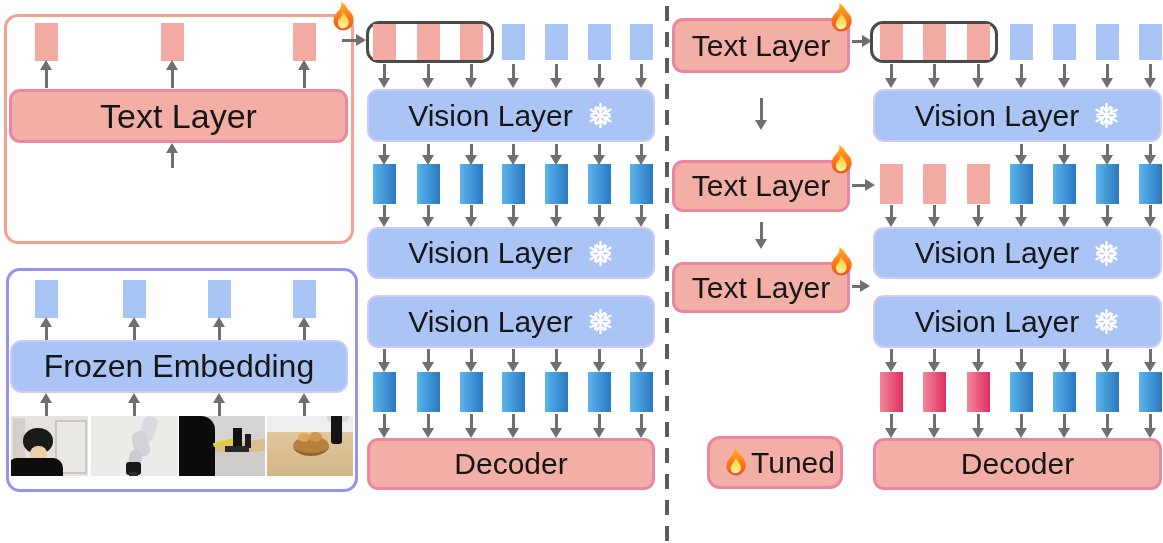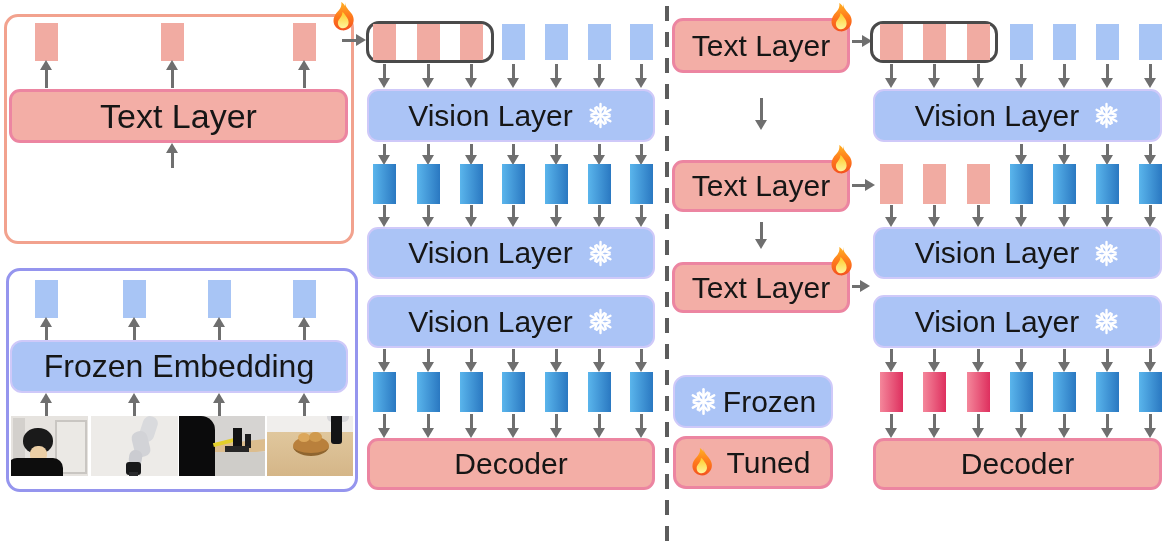--- a/index.html
+++ b/index.html
@@ -231,29 +231,21 @@
   <div class="ar" style="left:852px;top:184px;width:13px"></div>
   <div class="ad" style="left:760px;top:222px;height:17px"></div>
   <div class="blk pink fs30" style="left:672px;top:262px;width:178px;height:51px">
     <span class="lbl">Text Layer</span>
   </div>
   <svg class="fire" viewBox="0 0 28 32" style="left:829px;top:246px">
       <use href="#flame"></use>
     </svg>
   <div class="ar" style="left:852px;top:285px;width:8px"></div>
 
-  <div class="blk blue fs30 legend" style="left:673px;top:375px;width:160px;height:53px;border-radius:13px">
-    <svg class="sfi icon" viewBox="0 0 24 24" width="29" height="29">
-        <use href="#sfa"></use>
-        <use href="#sfa" transform="rotate(60 12 12)"></use>
-        <use href="#sfa" transform="rotate(120 12 12)"></use>
-      </svg>
-    <span class="lbl">Frozen</span>
-  </div>
-  <div class="blk pink fs30 legend" style="left:673px;top:436px;width:160px;height:53px;border-radius:13px">
+  <div class="blk pink fs30 legend" style="left:707px;top:436px;width:136px;height:53px;border-radius:13px">
     <svg class="icon" viewBox="0 0 28 32" width="27" height="31">
         <use href="#flame"></use>
       </svg>
     <span class="lbl">Tuned</span>
   </div>
 
   <div class="gbox" style="left:870px;top:21px;width:128px;height:42px"></div>
   <div class="tk tp s" style="left:880px;top:24px"></div>
   <div class="tk tp s" style="left:923px;top:24px"></div>
   <div class="tk tp s" style="left:967px;top:24px"></div>

